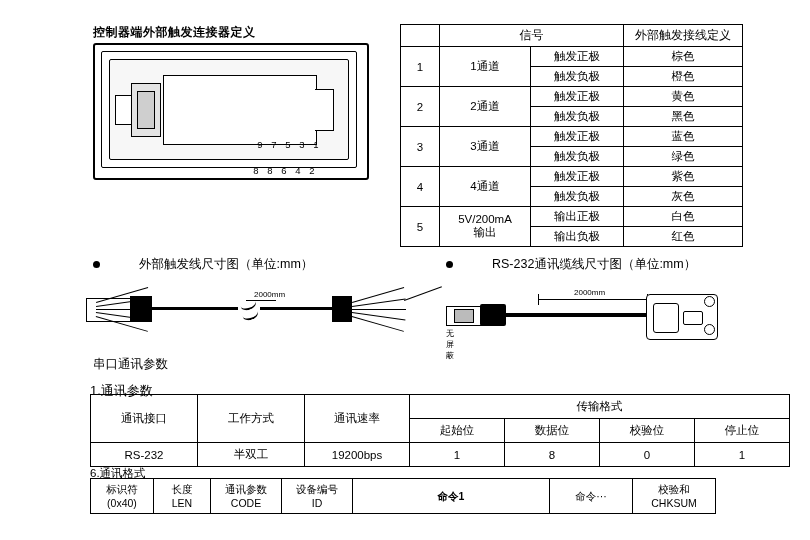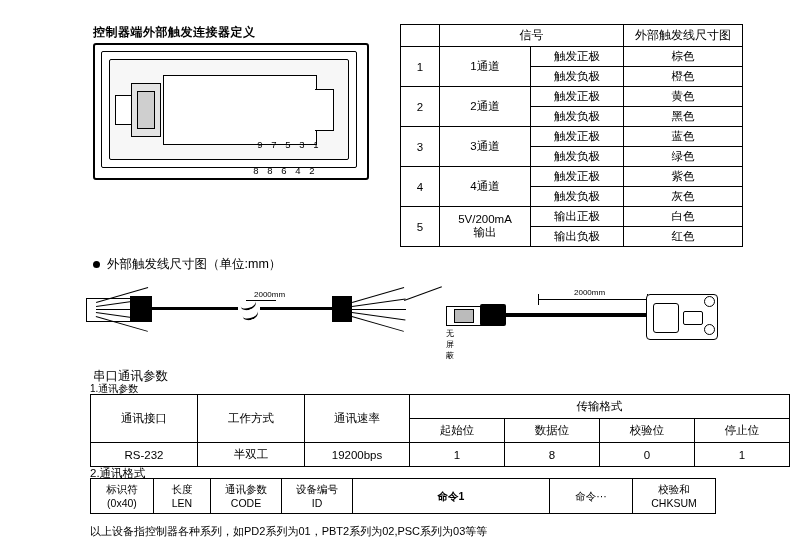--- a/index.html
+++ b/index.html
@@ -38,21 +38,21 @@
   #signal-table .hdr{font-size:12px;}
   .c-no{width:30px;}
   .c-ch{width:82px;}
   .c-pol{width:84px;}
   .c-color{width:110px;}
 
   
   .bullet{display:inline-block;width:7px;height:7px;border-radius:50%;background:#000;margin-right:7px;vertical-align:middle;}
   #trigger-dim-title{position:absolute;left:93px;top:256px;}
   #rs232-dim-title{position:absolute;left:446px;top:256px;}
-  .sec-title span.txt{vertical-align:middle;font-size:12.5px;}
+  .sec-title span.txt{vertical-align:middle;font-size:12.5px;margin-left:32px;}
 
   
   #cable1{position:absolute;left:86px;top:288px;width:320px;height:56px;}
   .c1-block{position:absolute;left:0;top:10px;width:44px;height:22px;border:1px solid #000;background:#fff;}
   .c1-boot{position:absolute;left:44px;top:8px;width:22px;height:26px;background:#000;}
   .c1-wire{position:absolute;left:66px;top:19px;width:180px;height:3px;background:#000;}
   .c1-break{position:absolute;left:152px;top:10px;width:22px;height:22px;background:#fff;}
   .c1-break:before,.c1-break:after{content:"";position:absolute;width:16px;height:10px;border-bottom:2px solid #000;border-radius:0 0 50% 50%;}
   .c1-break:before{left:2px;top:0px;transform:rotate(-18deg);}
   .c1-break:after{left:4px;top:10px;transform:rotate(-18deg);}
@@ -77,22 +77,22 @@
   .c2-dim .cap-l,.c2-dim .cap-r{position:absolute;top:4px;width:1px;height:11px;background:#000;}
   .c2-dim .cap-l{left:0;} .c2-dim .cap-r{left:109px;}
   .c2-dim .lbl{position:absolute;left:34px;top:-2px;font-size:8px;background:#fff;padding:0 2px;}
   .c2-db{position:absolute;left:200px;top:12px;width:70px;height:44px;background:#fff;border:1.5px solid #000;border-radius:4px;}
   .c2-db:before{content:"";position:absolute;left:6px;top:8px;width:24px;height:28px;border:1.5px solid #000;border-radius:3px;}
   .c2-db:after{content:"";position:absolute;left:36px;top:16px;width:18px;height:12px;border:1.5px solid #000;border-radius:2px;}
   .c2-screw1,.c2-screw2{position:absolute;width:9px;height:9px;border:1.5px solid #000;border-radius:50%;background:#fff;}
   .c2-screw1{left:258px;top:14px;} .c2-screw2{left:258px;top:42px;}
 
   
-  #serial-title{position:absolute;left:93px;top:368px;}
-  #comm-param-label{position:absolute;left:90px;top:382px;font-size:10px;}
+  #serial-title{position:absolute;left:93px;top:356px;}
+  #comm-param-label{position:absolute;left:90px;top:382px;font-size:13px;}
   #comm-table{position:absolute;left:90px;top:394px;border-collapse:collapse;}
   #comm-table td{border:1px solid #000;text-align:center;font-size:11.5px;padding:4px 6px;font-weight:normal;}
   #format-label{position:absolute;left:90px;top:466px;font-size:11.5px;}
   #format-table{position:absolute;left:90px;top:478px;border-collapse:collapse;}
   #format-table td{border:1px solid #000;text-align:center;font-size:10.5px;padding:3px 4px;line-height:1.35;}
   #footnote{position:absolute;left:90px;top:524px;font-size:11px;}
 </style>
 </head>
 <body>
 
@@ -115,21 +115,21 @@
     <div class="pin-row" id="pin-row-bot">
       <span>8</span><span>8</span><span>6</span><span>4</span><span>2</span>
     </div>
   </div>
 
   <table id="signal-table">
     <tbody>
         <tr>
       <td class="c-no"></td>
       <td class="c-ch hdr" colspan="2">信号</td>
-      <td class="c-color hdr">外部触发线尺寸图</td>
+      <td class="c-color hdr">外部触发接线定义</td>
     </tr>
 
     <tr>
       <td class="c-no" rowspan="2">1</td>
       <td class="c-ch" rowspan="2">1通道</td>
       <td class="c-pol">触发正极</td>
       <td class="c-color">棕色</td>
     </tr>
     <tr>
       <td>触发负极</td>
@@ -208,20 +208,23 @@
       <i style="top:15px;"></i>
       <i style="top:18px;transform:rotate(8deg);"></i>
       <i style="top:22px;transform:rotate(16deg);"></i>
     </div>
     <div class="c1-tick"></div>
     <div class="c1-len">2000mm</div>
     <div class="c1-lead"></div>
     <div class="c1-arrow">一端无屏蔽</div>
   </div>
 
+  <div class="sec-title" id="rs232-dim-title">
+    <span class="bullet"></span><span class="txt">RS-232通讯缆线尺寸图（单位:mm）</span>
+  </div>
 
   <div id="cable2">
     <div class="c2-plug"></div>
     <div class="c2-plug2"></div>
     <div class="c2-boot"></div>
     <div class="c2-wire"></div>
     <div class="c2-dim">
       <div class="line"></div>
       <div class="cap-l"></div>
       <div class="cap-r"></div>
@@ -254,21 +257,21 @@
       <td>半双工</td>
       <td>19200bps</td>
       <td>1</td>
       <td>8</td>
       <td>0</td>
       <td>1</td>
     </tr>
   </tbody>
     </table>
 
-  <div id="format-label">2.通讯格式</div>
+  <div id="format-label">6.通讯格式</div>
 
   <table id="format-table">
     <tbody>
         <tr>
       <td style="width:54px;">
         <div>标识符</div>
         <div>(0x40)</div>
       </td>
       <td style="width:48px;">
         <div>长度</div>
@@ -285,15 +288,14 @@
       <td style="width:188px;font-weight:bold;">命令1</td>
       <td style="width:74px;">命令···</td>
       <td style="width:74px;">
         <div>校验和</div>
         <div>CHKSUM</div>
       </td>
     </tr>
   </tbody>
     </table>
 
-  <div id="footnote">以上设备指控制器各种系列，如PD2系列为01，PBT2系列为02,PSC系列为03等等</div>
 
 </div>
 
 </body></html>

